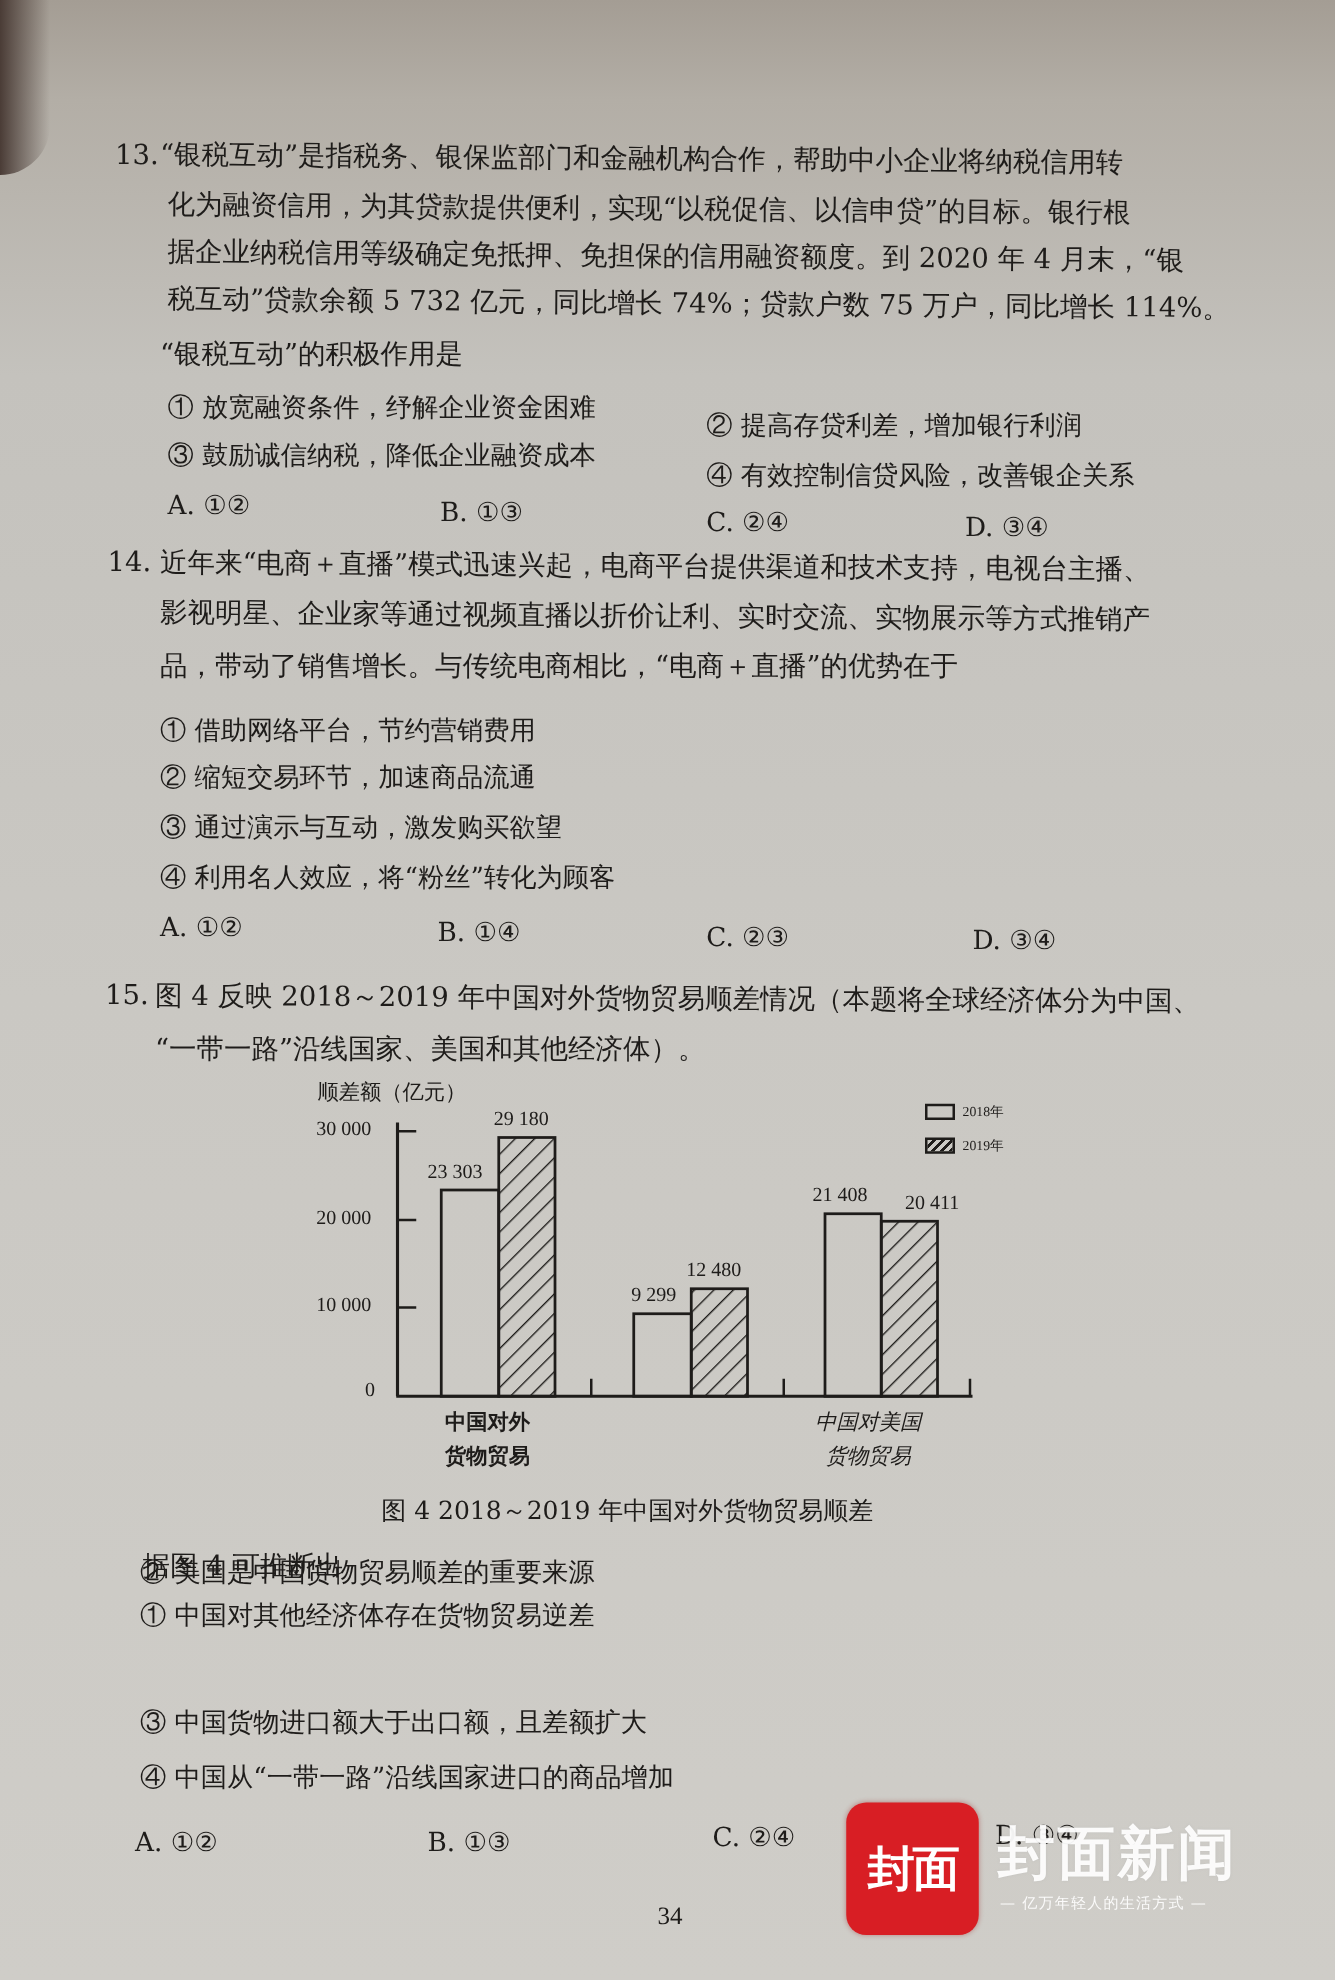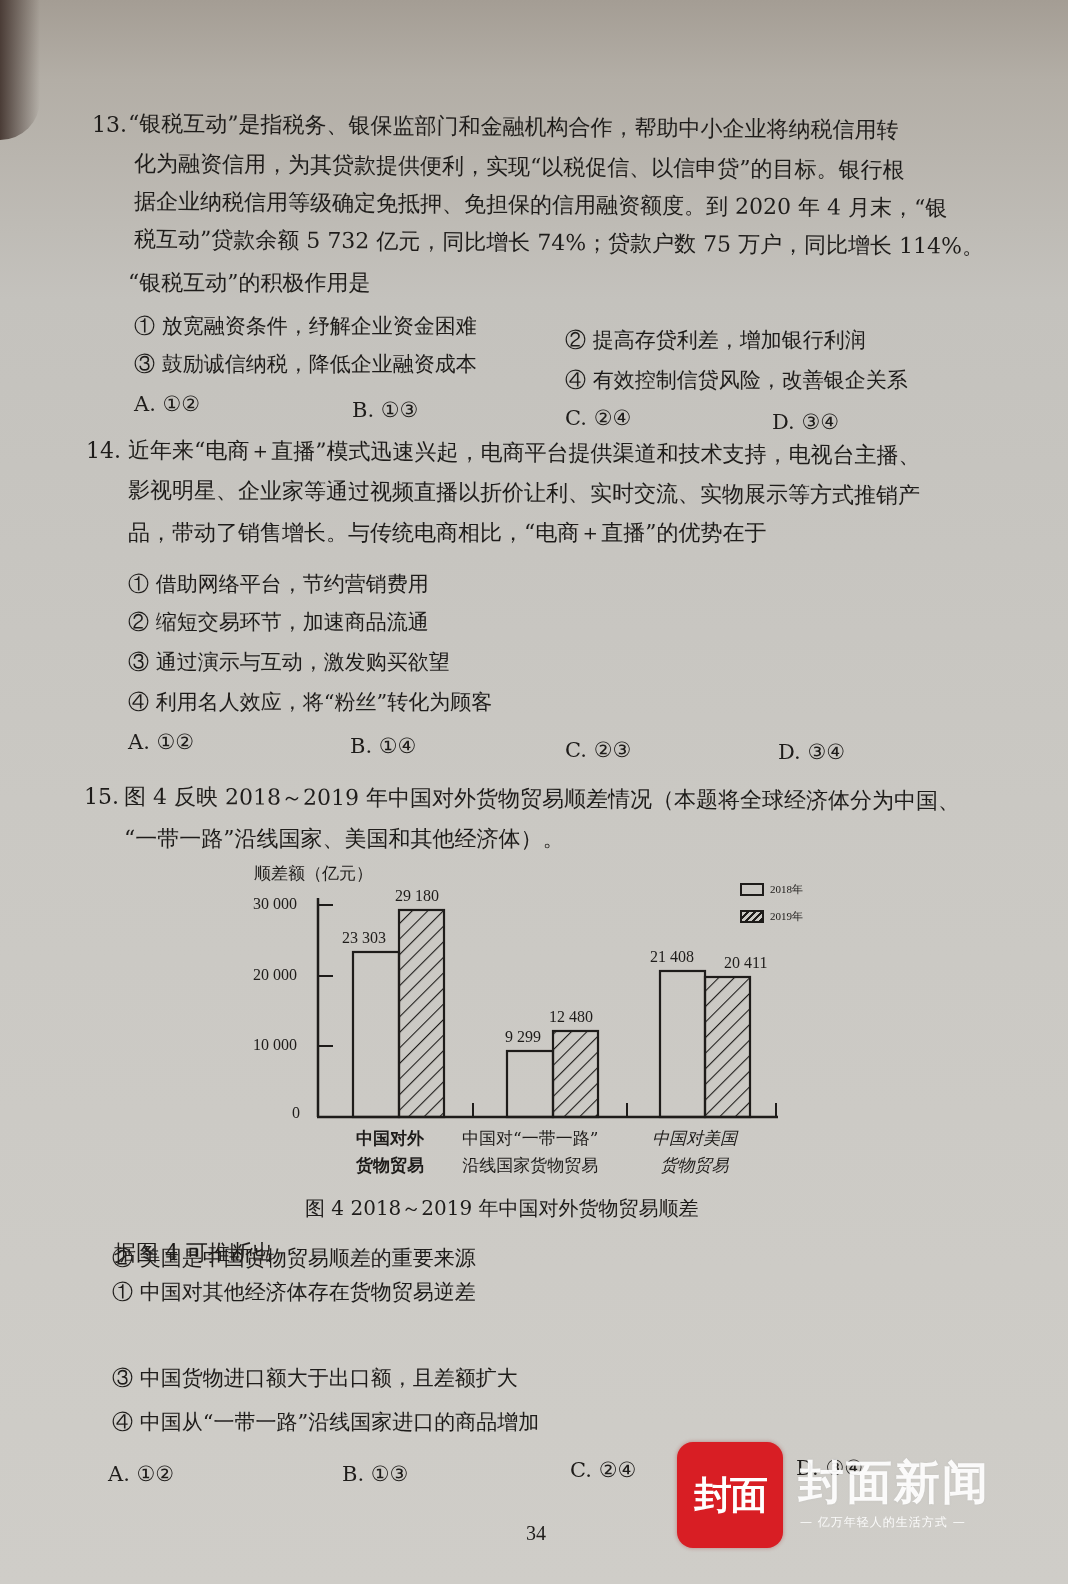--- a/index.html
+++ b/index.html
@@ -146,24 +146,20 @@
   </div>
   <div class="legend-item" style="left:740px; top:909px;">
     <span class="legend-swatch hatch"></span>
     <span>2019年</span>
   </div>
 
   <div class="cat-label" style="left:356px; top:1125px;font-weight:bold;">
     <div>中国对外</div>
     <div>货物贸易</div>
   </div>
-  <div class="cat-label" style="left:462px; top:1125px;">
-    <div>中国对“一带一路”</div>
-    <div>沿线国家货物贸易</div>
-  </div>
   <div class="cat-label" style="left:652px; top:1125px;font-style:italic;">
     <div>中国对美国</div>
     <div>货物贸易</div>
   </div>
 </div>
 
 <div class="caption" style="left:305px; top:1195px;">图 4   2018～2019 年中国对外货物贸易顺差</div>
 
 <div class="line" style="left:114px; top:1238px;">据图 4 可推断出</div>
 <div class="opt" style="left:112px; top:1278px;">① 中国对其他经济体存在货物贸易逆差</div>

